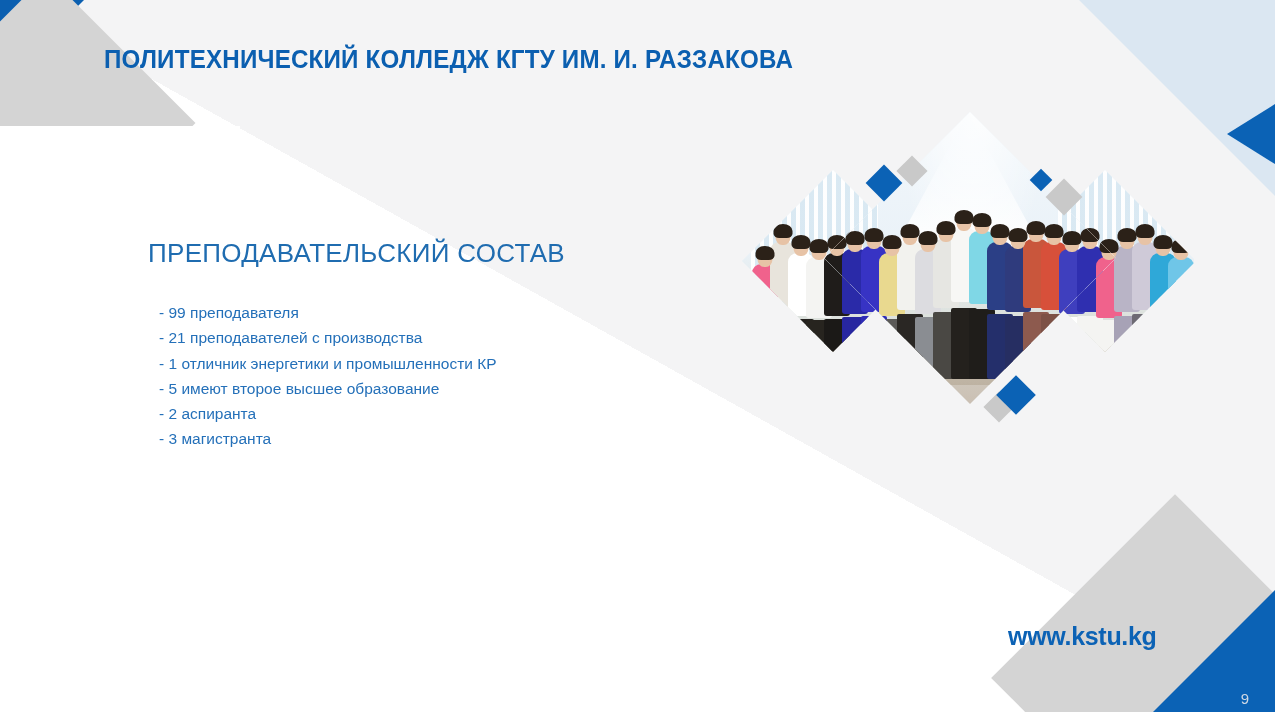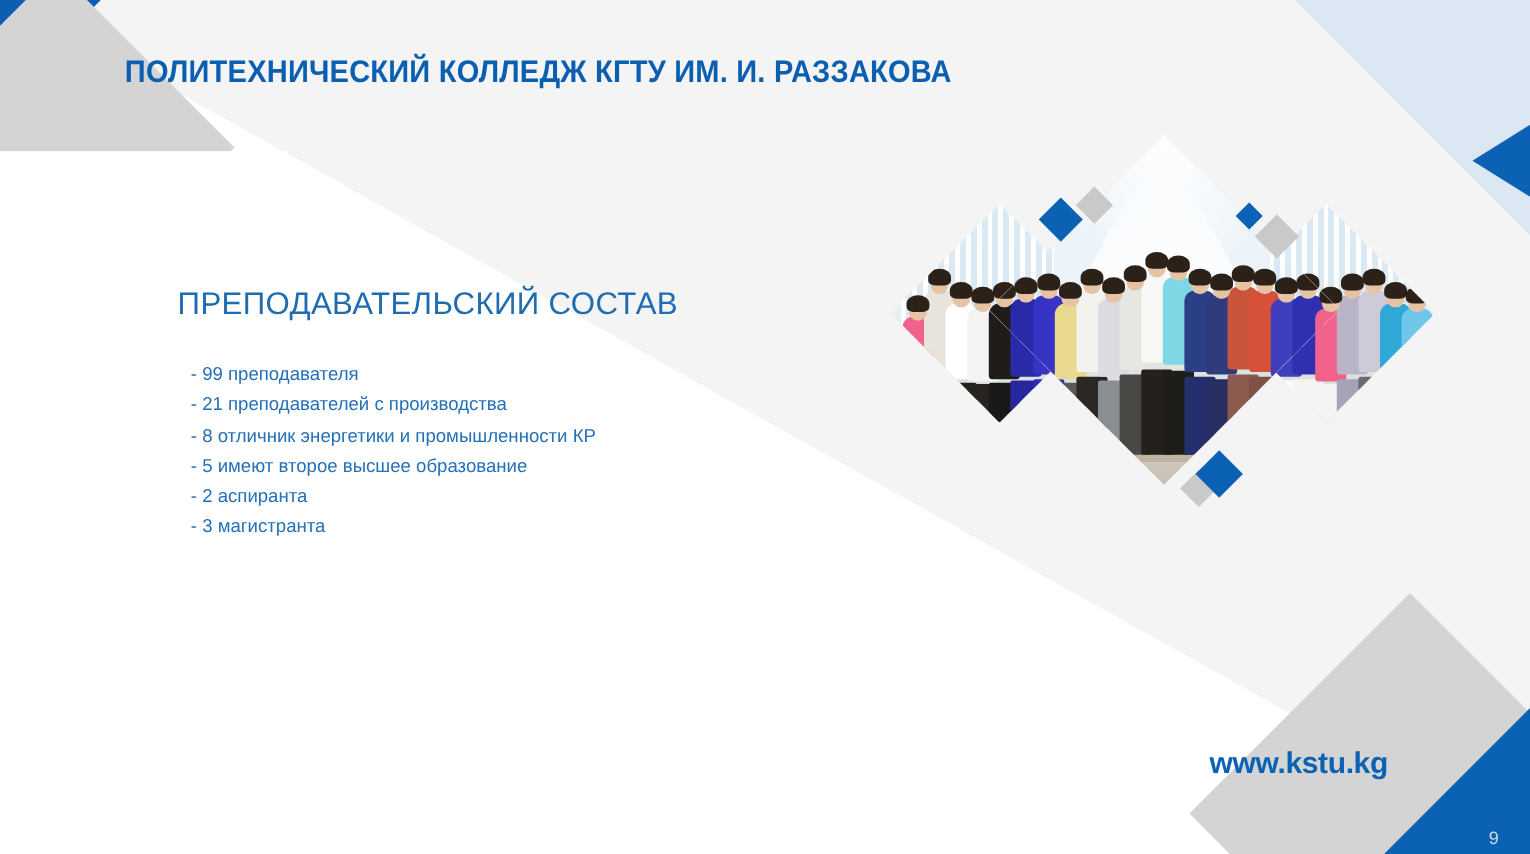--- a/index.html
+++ b/index.html
@@ -568,21 +568,21 @@
   <div class="acc grey" style="left:1051px; top:184px; width:26px; height:26px;"></div>
 
   <div class="acc grey" style="left:988px; top:396px; width:22px; height:22px;"></div>
   <div class="acc blue" style="left:1002px; top:381px; width:28px; height:28px;"></div>
 
   <div class="section-heading">ПРЕПОДАВАТЕЛЬСКИЙ СОСТАВ</div>
 
   <ul class="fact-list">
     <li>- 99 преподавателя</li>
     <li>- 21 преподавателей с производства</li>
-    <li>- 8 отличник энергетики и промышленности КР</li>
+    <li>- 1 отличник энергетики и промышленности КР</li>
     <li>- 5 имеют второе высшее образование</li>
     <li>- 2 аспиранта</li>
     <li>- 3 магистранта</li>
   </ul>
 
   <div class="br-grey"></div>
   <div class="br-blue"></div>
 
   <div class="website">www.kstu.kg</div>
 

